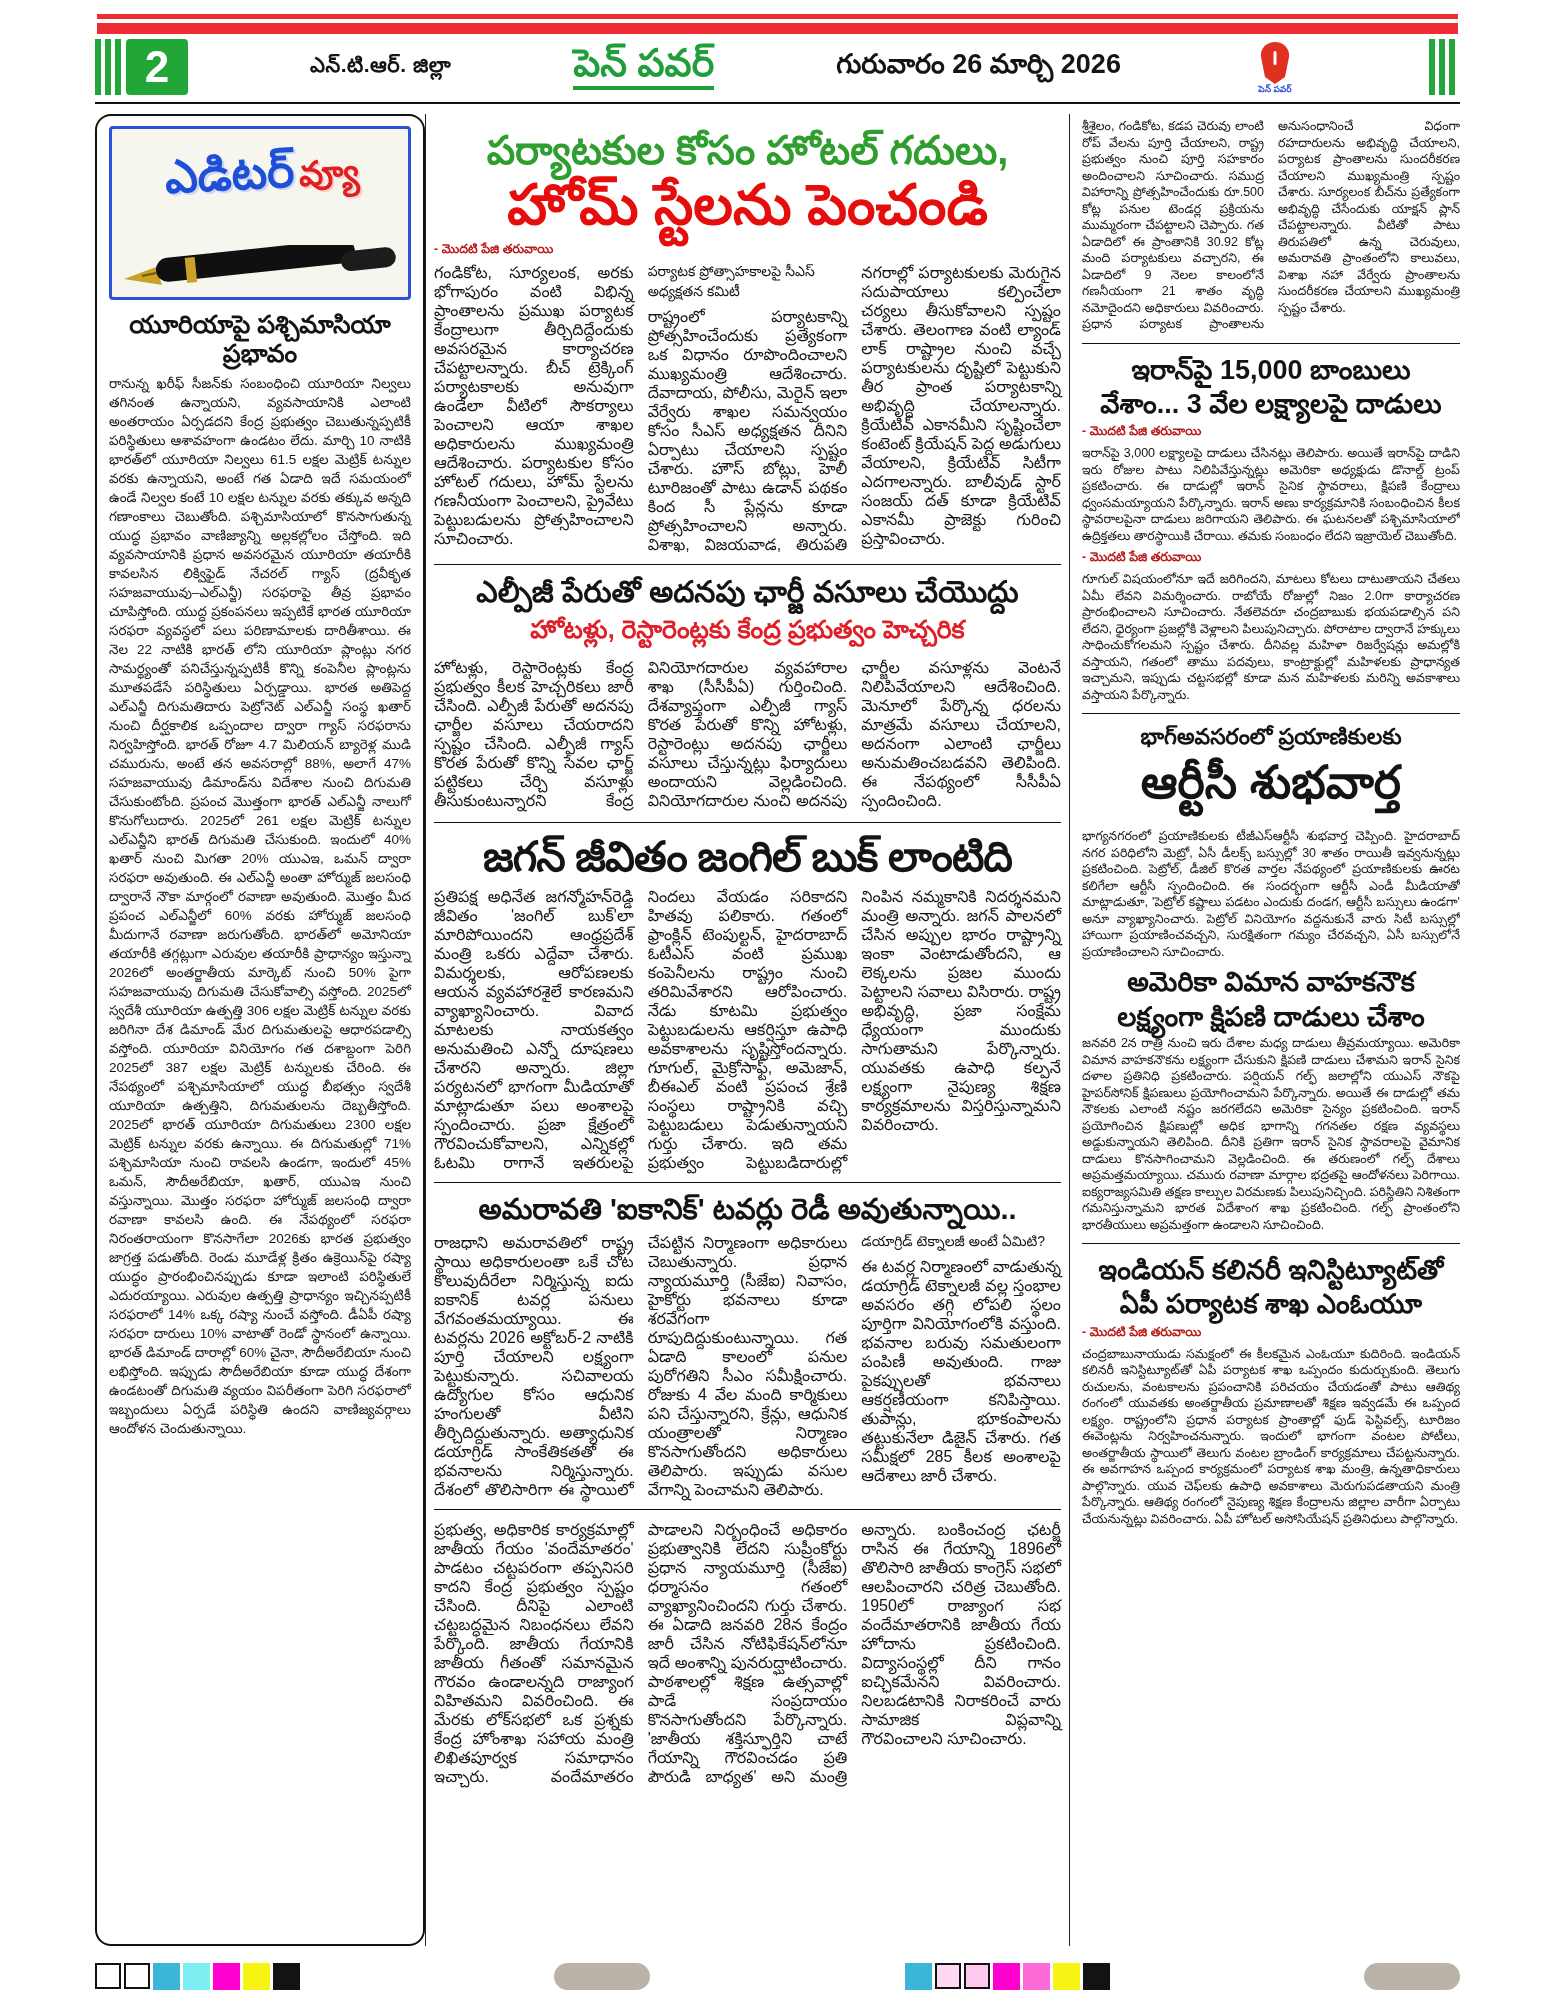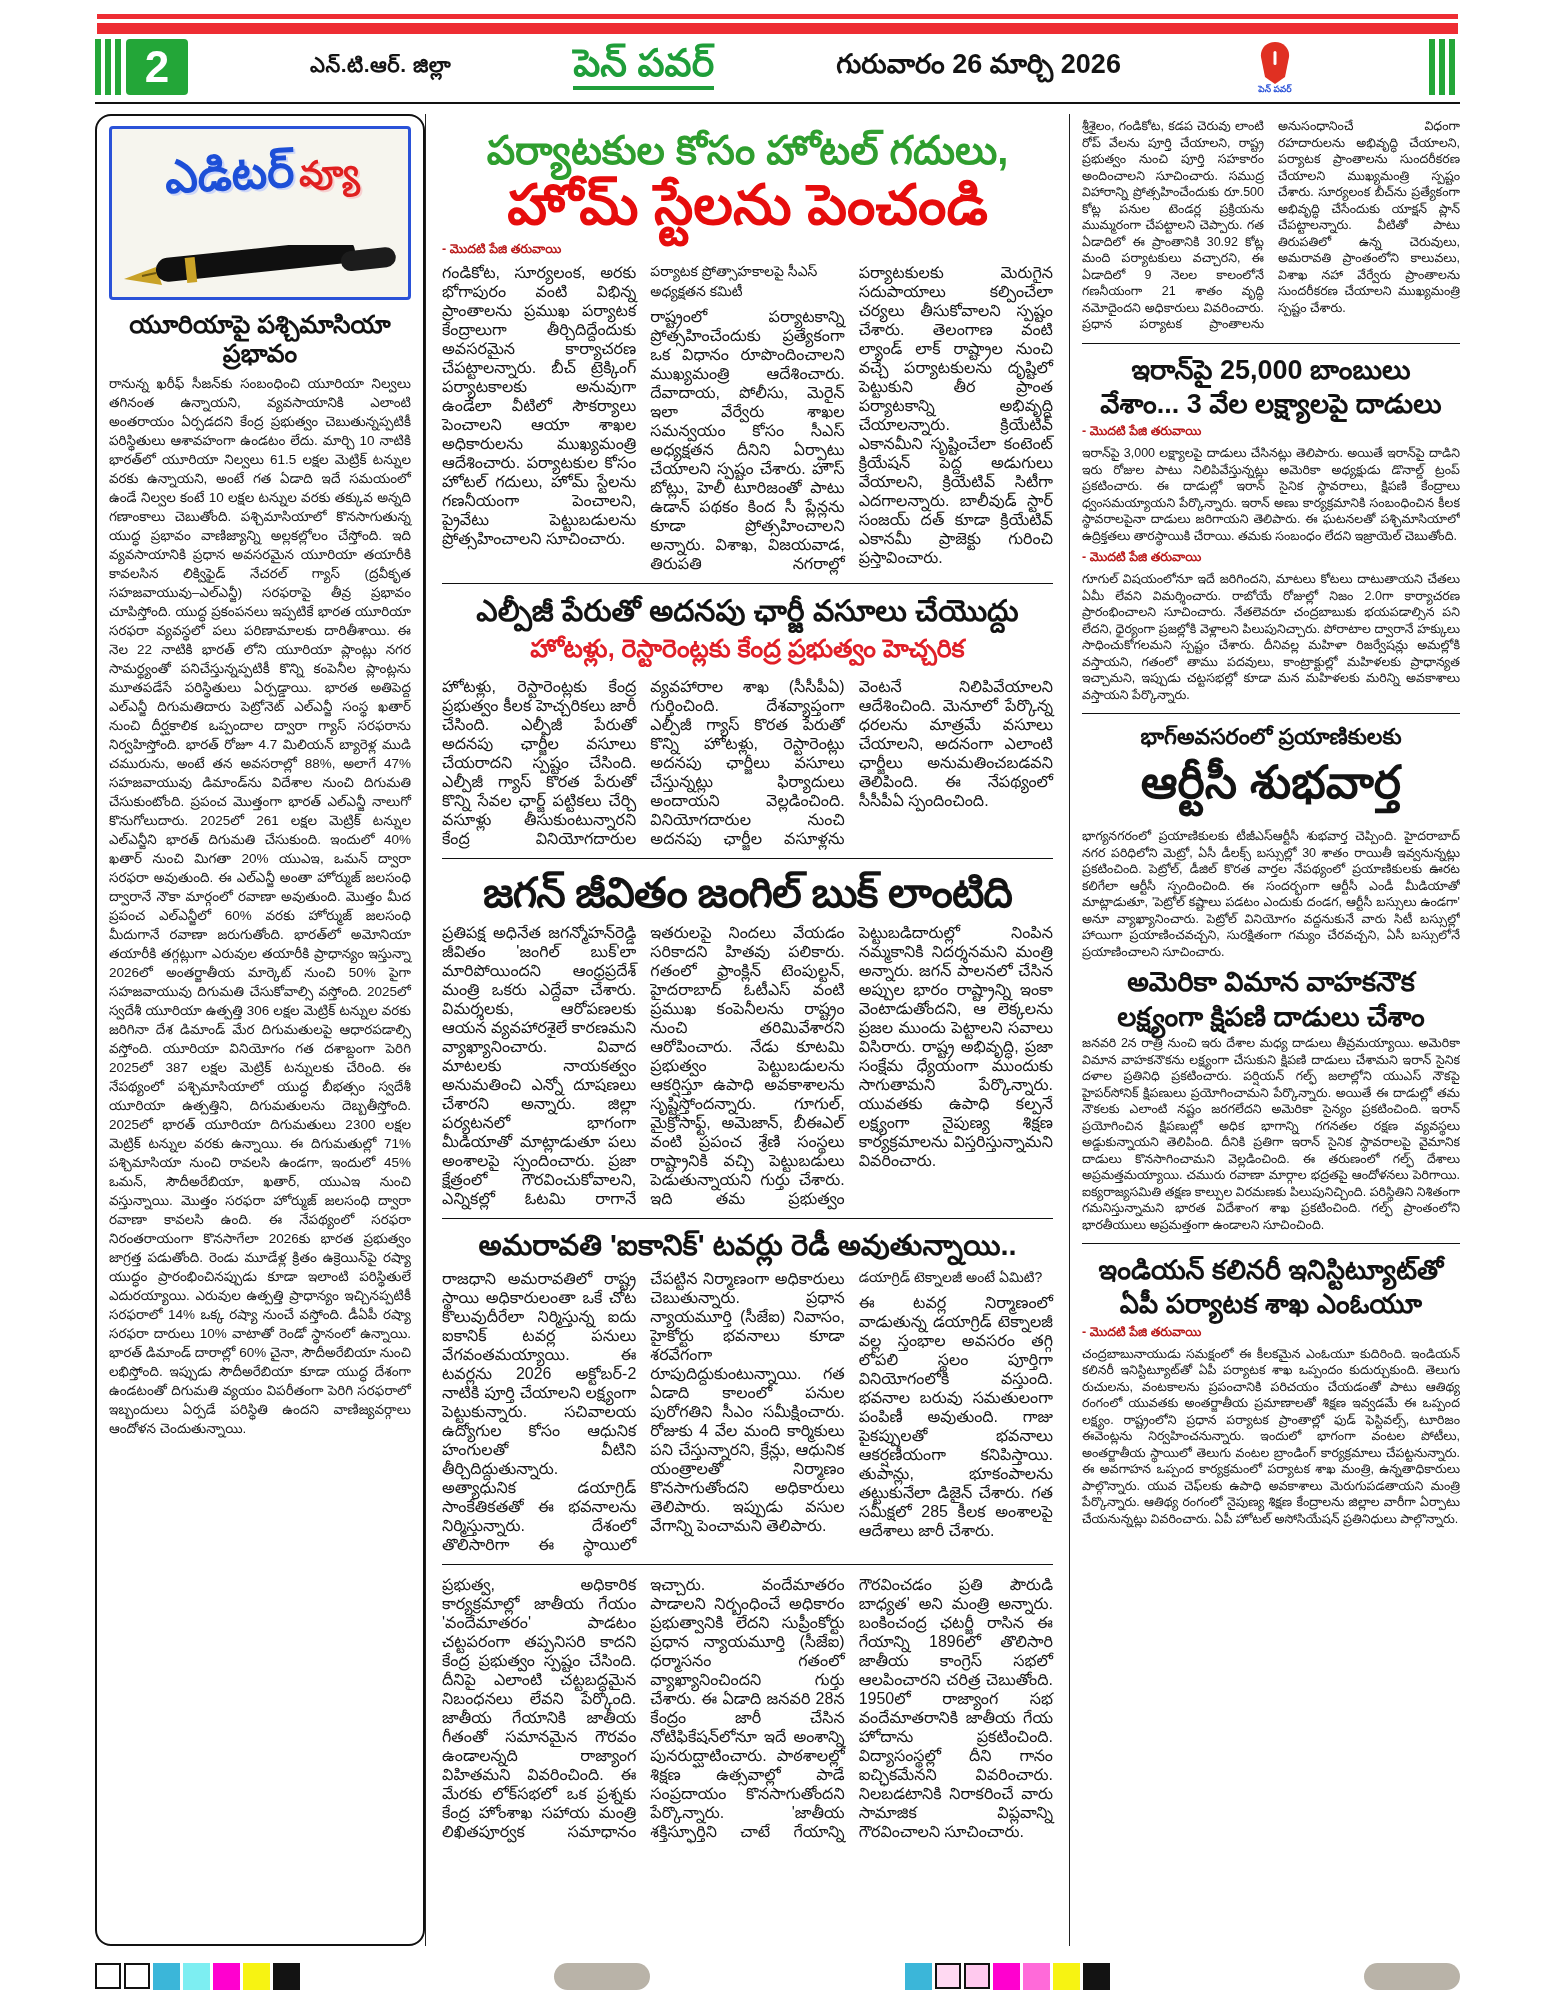--- a/index.html
+++ b/index.html
@@ -20,21 +20,21 @@
   .district{font-size:21px;font-weight:bold;letter-spacing:.5px;}
   .masthead{font-size:38px;font-weight:bold;color:#1f9e3a;border-bottom:4px solid #1f9e3a;line-height:1.05;padding-bottom:2px;}
   .edition-date{font-size:27px;font-weight:bold;}
   .logo{display:flex;flex-direction:column;align-items:center;width:64px;}
   .logo-caption{font-size:9px;color:#2a52d8;font-weight:bold;line-height:1;}
   .header-rule{border-top:2px solid #111;margin-top:4px;}
 
   
   .content{display:grid;grid-template-columns:330px 645px 390px;margin-top:10px;height:1832px;overflow:hidden;}
   .leftcol{border:2.5px solid #111;border-radius:16px;padding:10px 12px;overflow:hidden;}
-  .centercol{border-left:1.5px solid #222;border-right:1.5px solid #222;padding:4px 16px;overflow:hidden;}
+  .centercol{border-left:1.5px solid #222;border-right:1.5px solid #222;padding:4px 8px;overflow:hidden;}
   .rightcol{padding:4px 0 4px 12px;overflow:hidden;}
 
   
   .editorbox{border:3px solid #2a52d8;border-radius:4px;height:168px;position:relative;overflow:hidden;
              background:repeating-linear-gradient(0deg,#ececе4 0 2px,#f8f7f0 2px 9px);
              background-color:#f6f5ee;margin-bottom:10px;}
   .editor-words{position:absolute;top:16px;left:12px;right:8px;text-align:center;transform:rotate(-3deg);}
   .ed-blue{font-size:46px;font-weight:900;color:#1d4fd7;text-shadow:2px 2px 0 #cdd6f7;}
   .ed-red{font-size:34px;font-weight:900;color:#e02020;text-shadow:2px 2px 0 #f6cfcf;}
   .pen-svg{position:absolute;bottom:4px;left:4px;}
@@ -172,21 +172,21 @@
         </div>
       </div>
 
       <div class="rightcol">
         <div class="cols2">
           <p class="body-text">శ్రీశైలం, గండికోట, కడప చెరువు లాంటి రోప్ వేలను పూర్తి చేయాలని, రాష్ట్ర ప్రభుత్వం నుంచి పూర్తి సహకారం అందించాలని సూచించారు. సముద్ర విహారాన్ని ప్రోత్సహించేందుకు రూ.500 కోట్ల పనుల టెండర్ల ప్రక్రియను ముమ్మరంగా చేపట్టాలని చెప్పారు. గత ఏడాదిలో ఈ ప్రాంతానికి 30.92 కోట్ల మంది పర్యాటకులు వచ్చారని, ఈ ఏడాదిలో 9 నెలల కాలంలోనే గణనీయంగా 21 శాతం వృద్ధి నమోదైందని అధికారులు వివరించారు. ప్రధాన పర్యాటక ప్రాంతాలను అనుసంధానించే విధంగా రహదారులను అభివృద్ధి చేయాలని, పర్యాటక ప్రాంతాలను సుందరీకరణ చేయాలని ముఖ్యమంత్రి స్పష్టం చేశారు. సూర్యలంక బీచ్‌ను ప్రత్యేకంగా అభివృద్ధి చేసేందుకు యాక్షన్ ప్లాన్ చేపట్టాలన్నారు. వీటితో పాటు తిరుపతిలో ఉన్న చెరువులు, అమరావతి ప్రాంతంలోని కాలువలు, విశాఖ నహా వేర్వేరు ప్రాంతాలను సుందరీకరణ చేయాలని ముఖ్యమంత్రి స్పష్టం చేశారు.</p>
         </div>
 
         <hr class="story-rule">
 
-        <h2 class="r-h">ఇరాన్‌పై 25,000 బాంబులు</h2>
+        <h2 class="r-h">ఇరాన్‌పై 15,000 బాంబులు</h2>
         <h2 class="r-h" style="margin-top:0">వేశాం... 3 వేల లక్ష్యాలపై దాడులు</h2>
         <div class="byline">- మొదటి పేజి తరువాయి</div>
         <p class="body-text">ఇరాన్‌పై 3,000 లక్ష్యాలపై దాడులు చేసినట్లు తెలిపారు. అయితే ఇరాన్‌పై దాడిని ఇరు రోజుల పాటు నిలిపివేస్తున్నట్లు అమెరికా అధ్యక్షుడు డొనాల్డ్ ట్రంప్ ప్రకటించారు. ఈ దాడుల్లో ఇరాన్ సైనిక స్థావరాలు, క్షిపణి కేంద్రాలు ధ్వంసమయ్యాయని పేర్కొన్నారు. ఇరాన్ అణు కార్యక్రమానికి సంబంధించిన కీలక స్థావరాలపైనా దాడులు జరిగాయని తెలిపారు. ఈ ఘటనలతో పశ్చిమాసియాలో ఉద్రిక్తతలు తారస్థాయికి చేరాయి. తమకు సంబంధం లేదని ఇజ్రాయెల్ చెబుతోంది.</p>
 
         <div class="byline">- మొదటి పేజి తరువాయి</div>
         <p class="body-text">గూగుల్ విషయంలోనూ ఇదే జరిగిందని, మాటలు కోటలు దాటుతాయని చేతలు ఏమీ లేవని విమర్శించారు. రాబోయే రోజుల్లో నిజం 2.0గా కార్యాచరణ ప్రారంభించాలని సూచించారు. నేతలెవరూ చంద్రబాబుకు భయపడాల్సిన పని లేదని, ధైర్యంగా ప్రజల్లోకి వెళ్లాలని పిలుపునిచ్చారు. పోరాటాల ద్వారానే హక్కులు సాధించుకోగలమని స్పష్టం చేశారు. దీనివల్ల మహిళా రిజర్వేషన్లు అమల్లోకి వస్తాయని, గతంలో తాము పదవులు, కాంట్రాక్టుల్లో మహిళలకు ప్రాధాన్యత ఇచ్చామని, ఇప్పుడు చట్టసభల్లో కూడా మన మహిళలకు మరిన్ని అవకాశాలు వస్తాయని పేర్కొన్నారు.</p>
 
         <hr class="story-rule">
 
         <div class="kicker">భాగ్అవసరంలో ప్రయాణికులకు</div>

